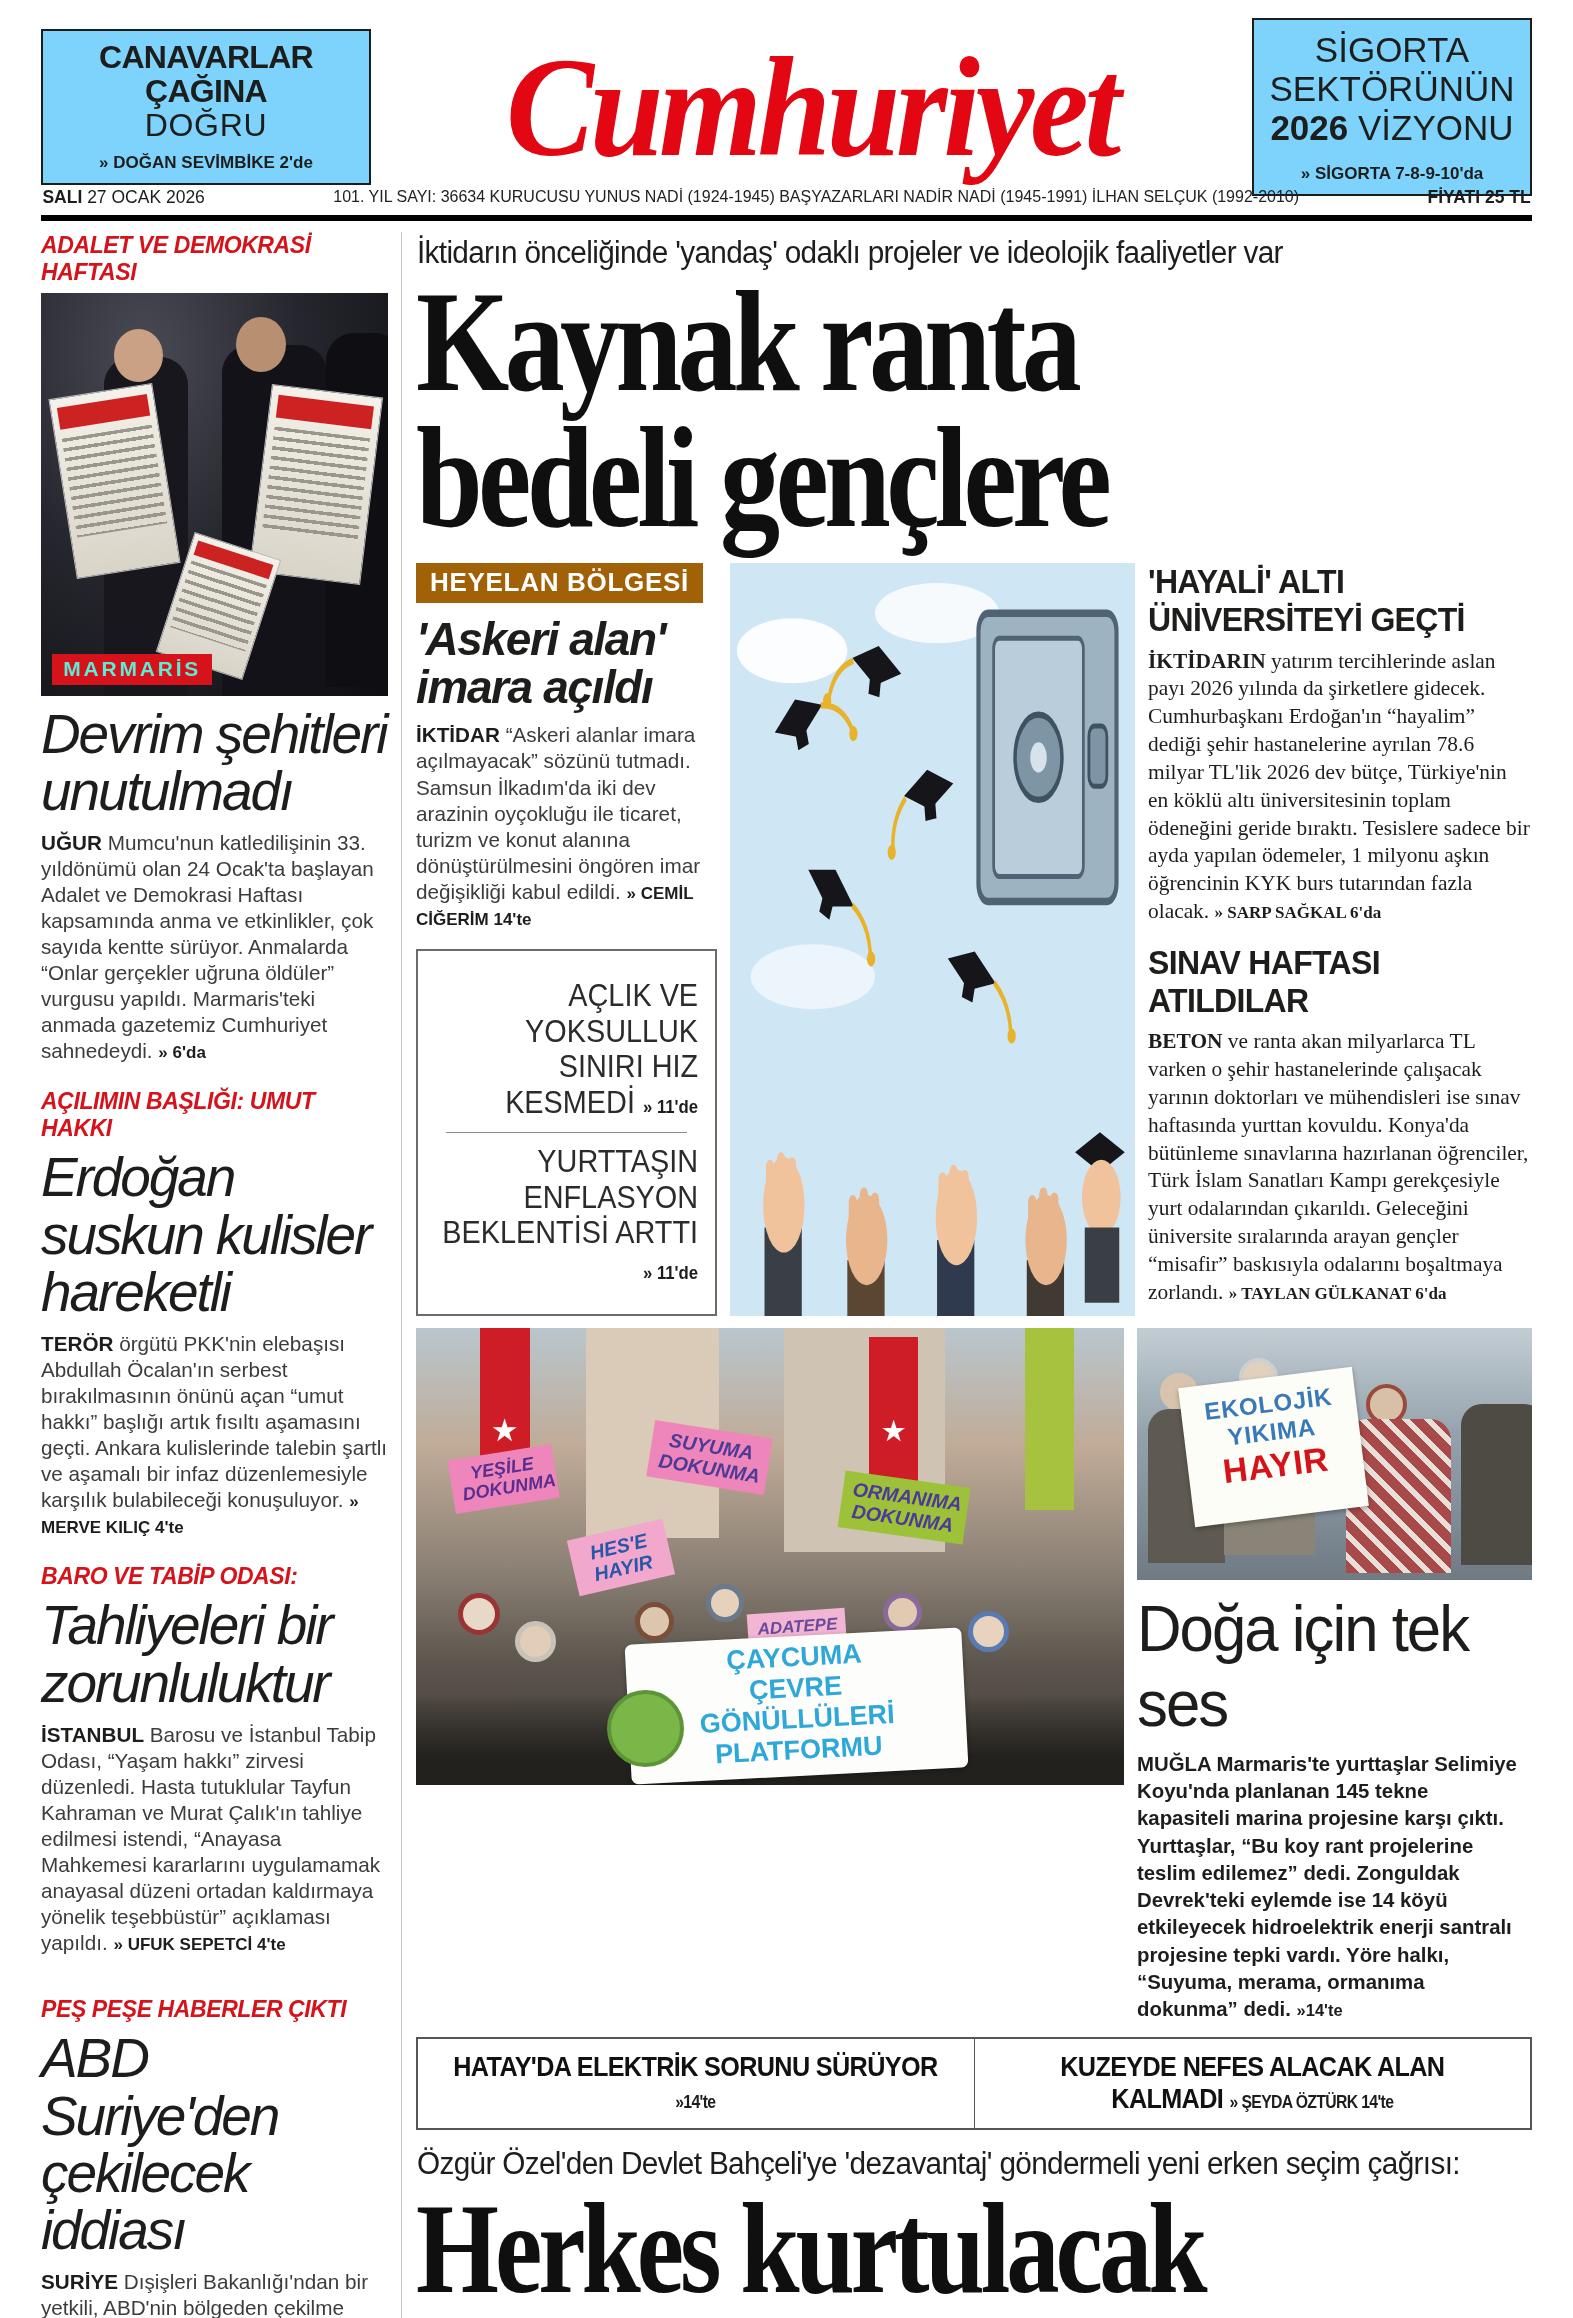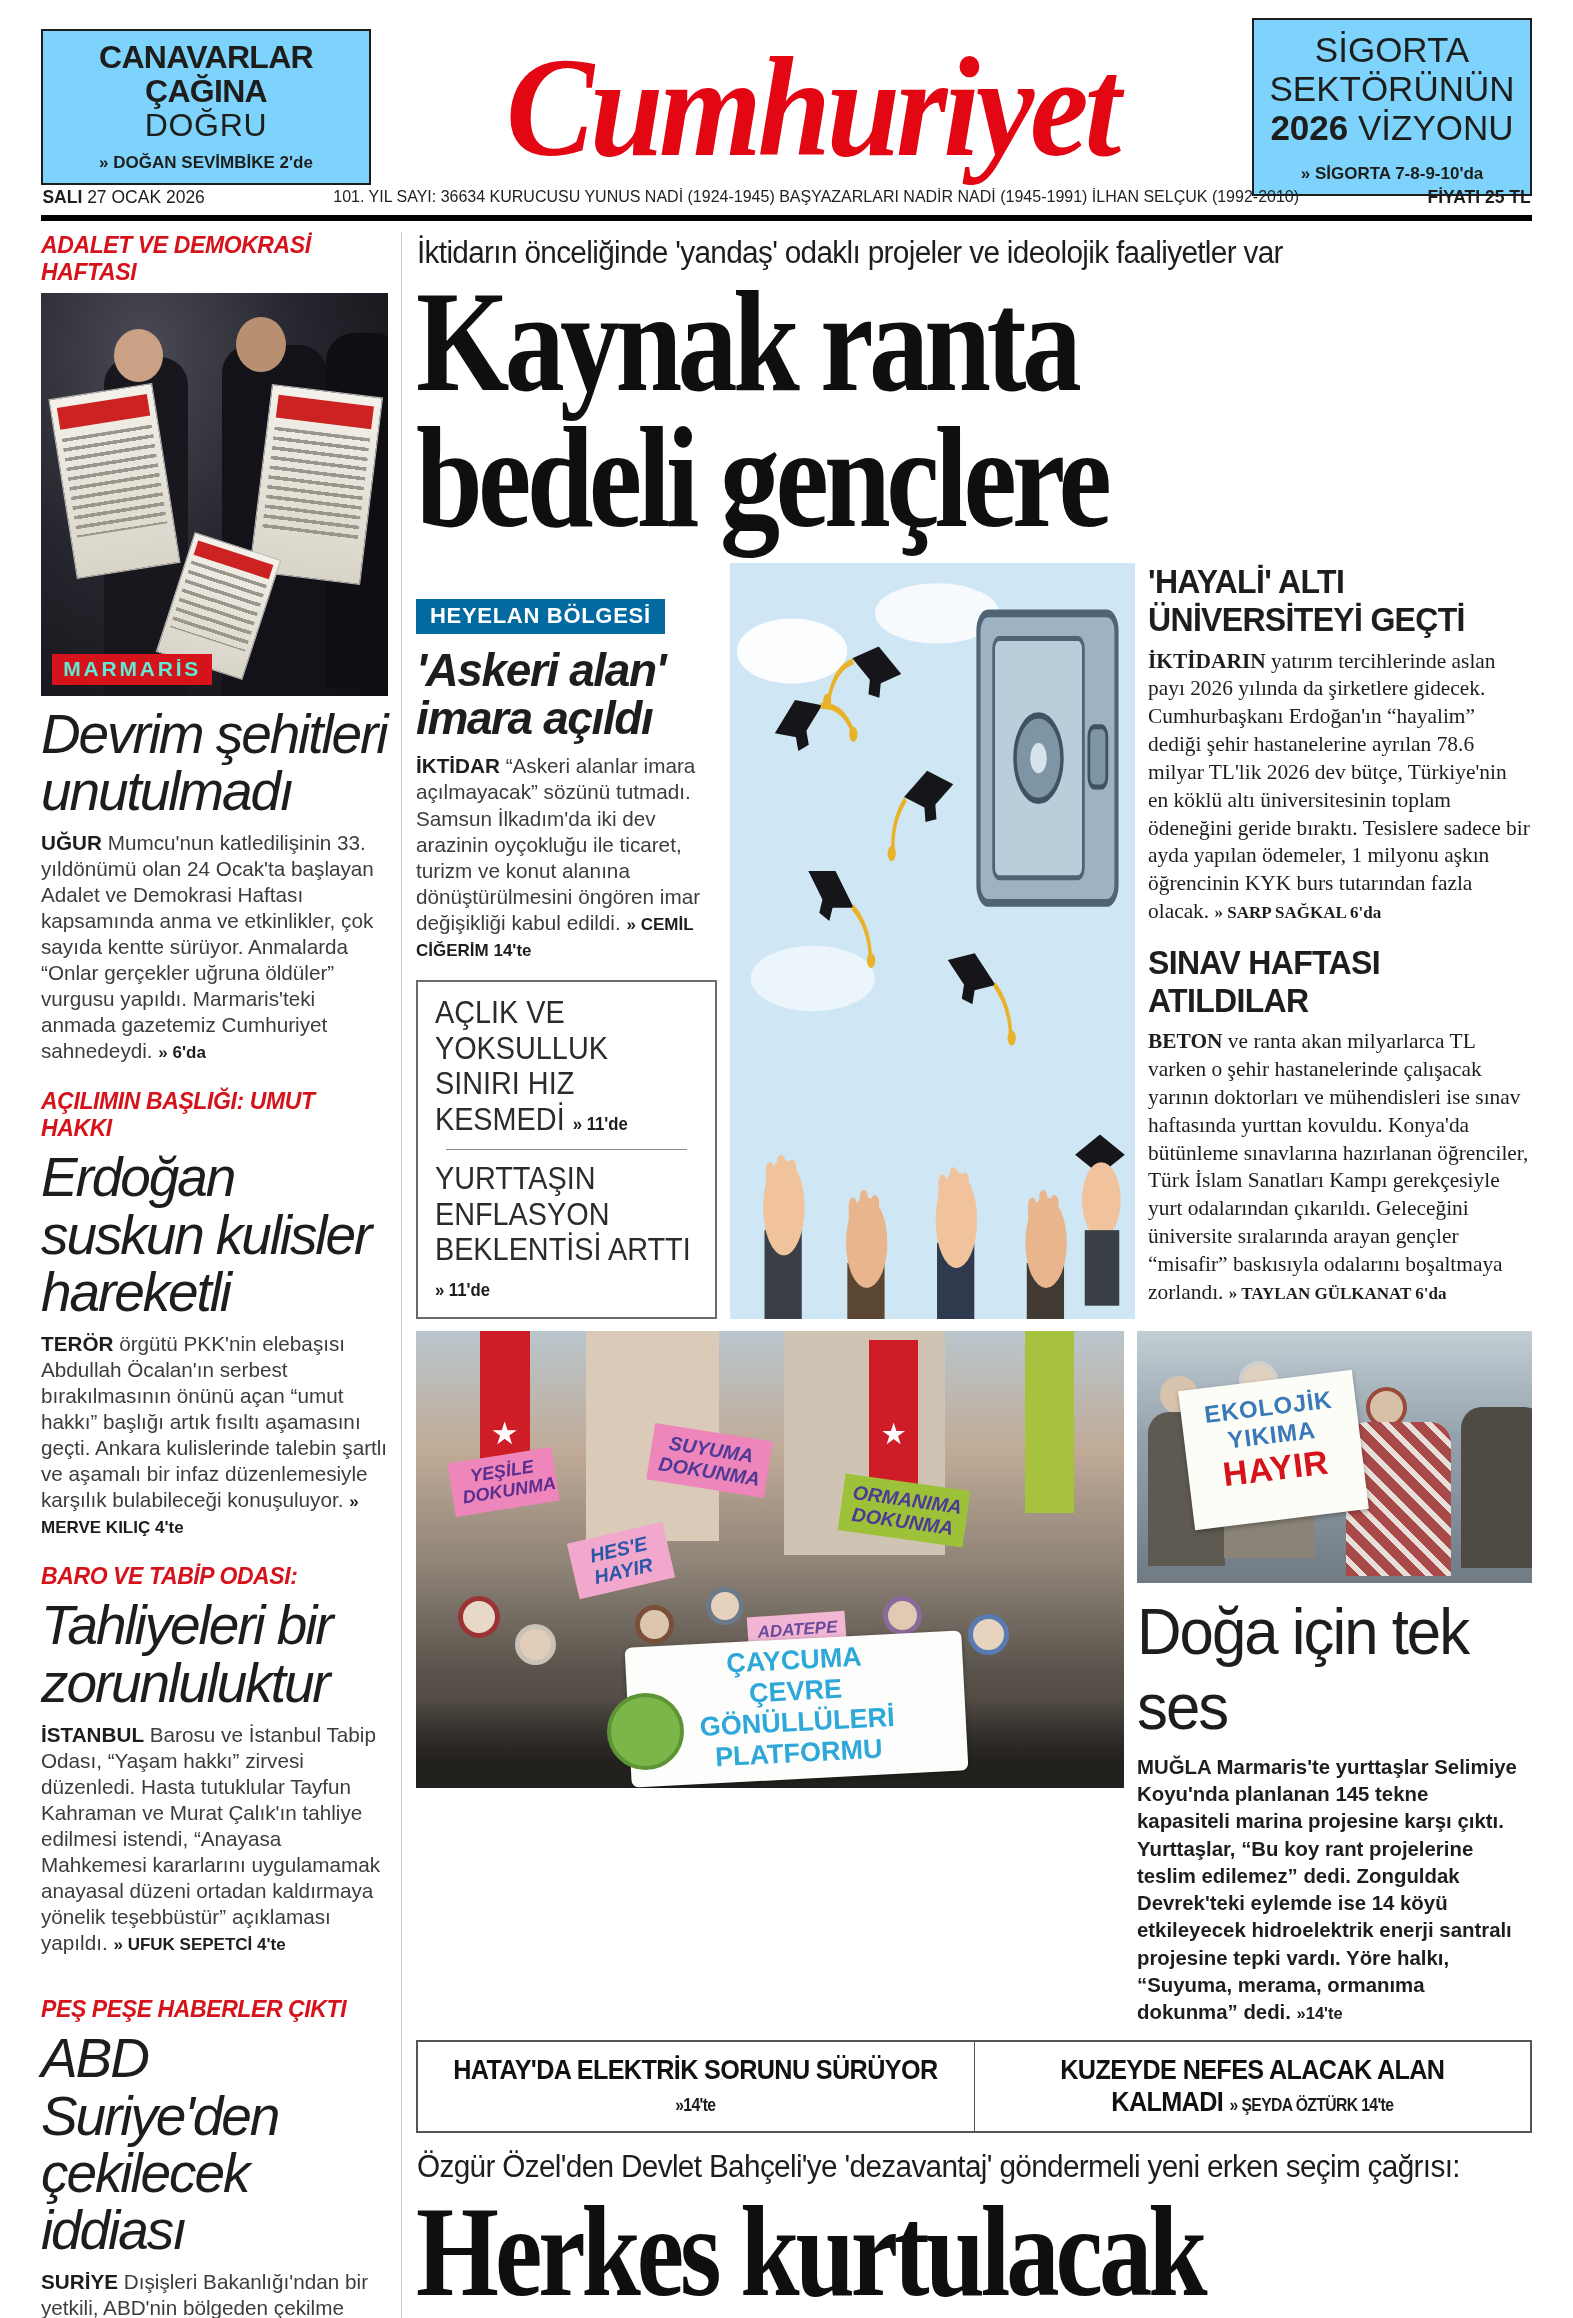--- a/index.html
+++ b/index.html
@@ -28,25 +28,25 @@
 
   .kicker { color:#d6121b; font-style:italic; font-weight:bold; font-size:23px; letter-spacing:-0.4px; margin-bottom:7px; }
   .h-left { font-size:55px; font-style:italic; font-weight:normal; letter-spacing:-2.1px; line-height:1.04; color:#1d1d1b; margin-bottom:9.8px; }
   .h-bold-ital { font-size:46px; font-style:italic; font-weight:bold; letter-spacing:-1.4px; line-height:1.05; color:#1d1d1b; margin-bottom:11.2px; }
   .body-sans { font-size:20.7px; line-height:1.26; color:#3c3c3c; }
   .lede { font-weight:bold; color:#1d1d1b; }
   .pre { white-space:pre-line; }
   .serif-body { font-family:"Liberation Serif", serif; font-size:21.4px; line-height:1.3; color:#1d1d1b; }
   .sec-head { font-size:33px; font-weight:bold; letter-spacing:-0.7px; margin-bottom:8.4px; transform:scaleX(.97); transform-origin:left; }
 
-  .outline-box { border:2.1px solid #6b6b6b; text-align:left; padding:13px 7px; }
+  .outline-box { border:2.1px solid #6b6b6b; text-align:right; padding:27px 7px; }
   .outline-title { font-size:31px; color:#2b2b2b; letter-spacing:0; line-height:1.15; transform:scaleX(.93); transform-origin:center; }
   .outline-title .ref { font-size:18px; }
 
-  .red-tab { background:#0369a1; color:#fff; font-weight:bold; display:inline-block; padding:4.2px 14px; font-size:22px; letter-spacing:0.7px;margin-top:36px; }
+  .red-tab { background:#a16207; color:#fff; font-weight:bold; display:inline-block; padding:4.2px 14px; font-size:26px; letter-spacing:0.7px; }
 
   
   .strap { font-size:31px; letter-spacing:-0.7px; color:#1d1d1b; margin:2.8px 0 4.2px 1.4px; transform:scaleX(.96); transform-origin:left; }
   .mega { font-family:"Liberation Serif", serif; font-weight:bold; font-size:143px; line-height:.95; letter-spacing:-5.6px; color:#0f0f0f; transform:scaleX(.84); transform-origin:left; margin-bottom:7px; }
   .mega2 { font-family:"Liberation Serif", serif; font-weight:bold; font-size:130px; line-height:.95; letter-spacing:-4.9px; color:#0f0f0f; transform:scaleX(.82); transform-origin:left; margin:1.4px 0 9.8px 0; }
 
   .row2 { display:grid; grid-template-columns:301px 1fr 384px; column-gap:12.6px; margin-top:9.8px; }
   .row3 { display:grid; grid-template-columns:708px 1fr; column-gap:12.6px; margin-top:12.6px; }
 
   

